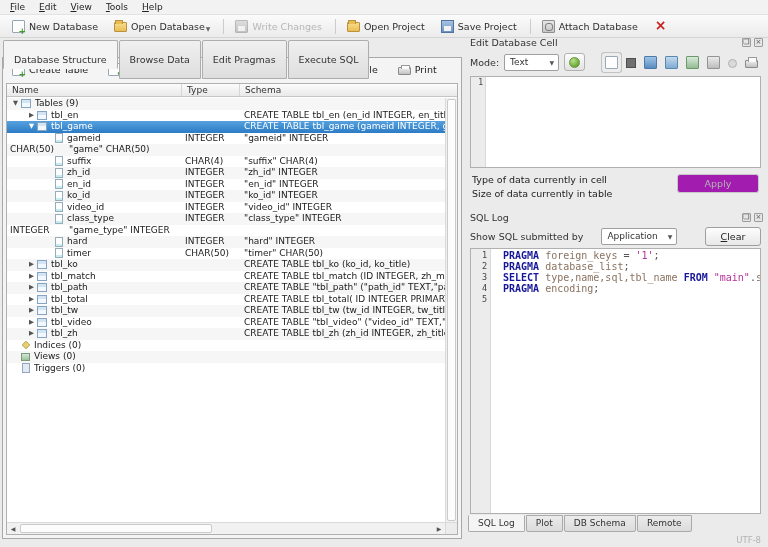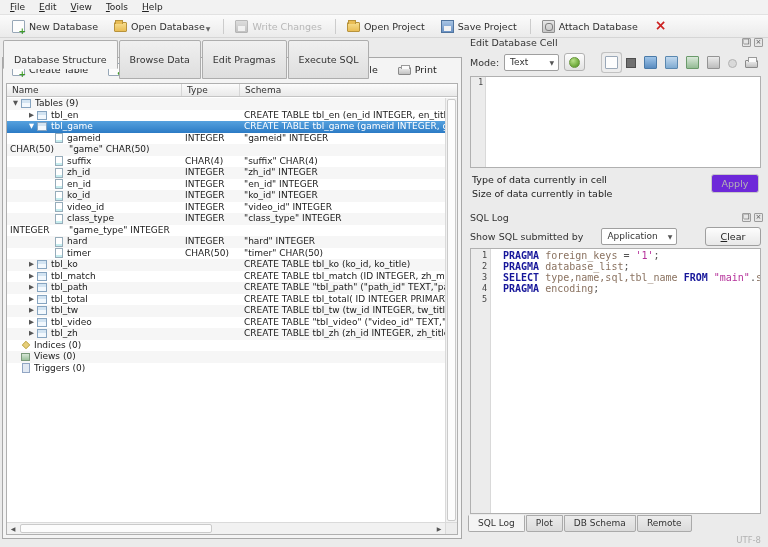--- a/index.html
+++ b/index.html
@@ -107,21 +107,21 @@
   .cic-set-null { background:#d9d9d9; border:1px solid #b2b2b2; border-radius:50%; width:9px; height:9px; margin-top:2px; }
   .cic-print { background:linear-gradient(#ececec,#c2c2c2); border:1px solid #8a8a8a; height:8px; margin-top:4px; border-radius:1px; }
   .cic-print::before { content:""; position:absolute; top:-4px; left:2px; width:7px; height:4px; background:#fbfbfb; border:1px solid #9a9a9a; border-bottom:none; }
 
   #cell-editor { margin:1px 5px 0; height:92px; background:#fff; border:1px solid #b0b0b0; display:flex; flex:none; }
   .gutter { background:#ececec; border-right:1px solid #d9d9d9; font-family:"DejaVu Sans Mono",monospace; color:#444; text-align:right; }
   #cell-editor .gutter { width:15px; font-size:8px; padding:1px 2px 0 0; }
 
   #cell-info { position:relative; height:34px; margin:5px 7px 0; font-size:9.5px; color:#222; flex:none; }
   #cell-info .line { line-height:14px; }
-  #applybtn { position:absolute; right:0; top:1px; width:48px; height:19px; border:1px solid #c8c8c8; border-radius:3px; background:#6d28d9; color:#b5b5b5; text-align:center; line-height:17px; }
+  #applybtn { position:absolute; right:0; top:1px; width:82px; height:19px; border:1px solid #c8c8c8; border-radius:3px; background:#a21caf; color:#b5b5b5; text-align:center; line-height:17px; }
 
   #sqllog-title { margin-top:4px; }
   #sql-controls { height:24px; display:flex; align-items:center; padding:0 5px; gap:18px; flex:none; }
   #appcombo { width:76px; }
   #clearbtn { margin-left:auto; width:56px; height:19px; border:1px solid #9f9f9f; border-radius:3px; background:linear-gradient(#fdfdfd,#e8e8e8); text-align:center; line-height:17px; color:#222; }
   #clearbtn::first-letter { text-decoration:underline; }
 
   #sql-editor { flex:1; margin:0 5px; background:#fff; border:1px solid #b0b0b0; display:flex; overflow:hidden; }
   #sql-editor .gutter { width:20px; font-size:8.5px; line-height:11px; padding:1px 3px 0 0; }
   .sql-body { flex:1; font-family:"DejaVu Sans Mono",monospace; font-size:10px; line-height:11px; padding:1px 0 0 12px; white-space:pre; overflow:hidden; }

